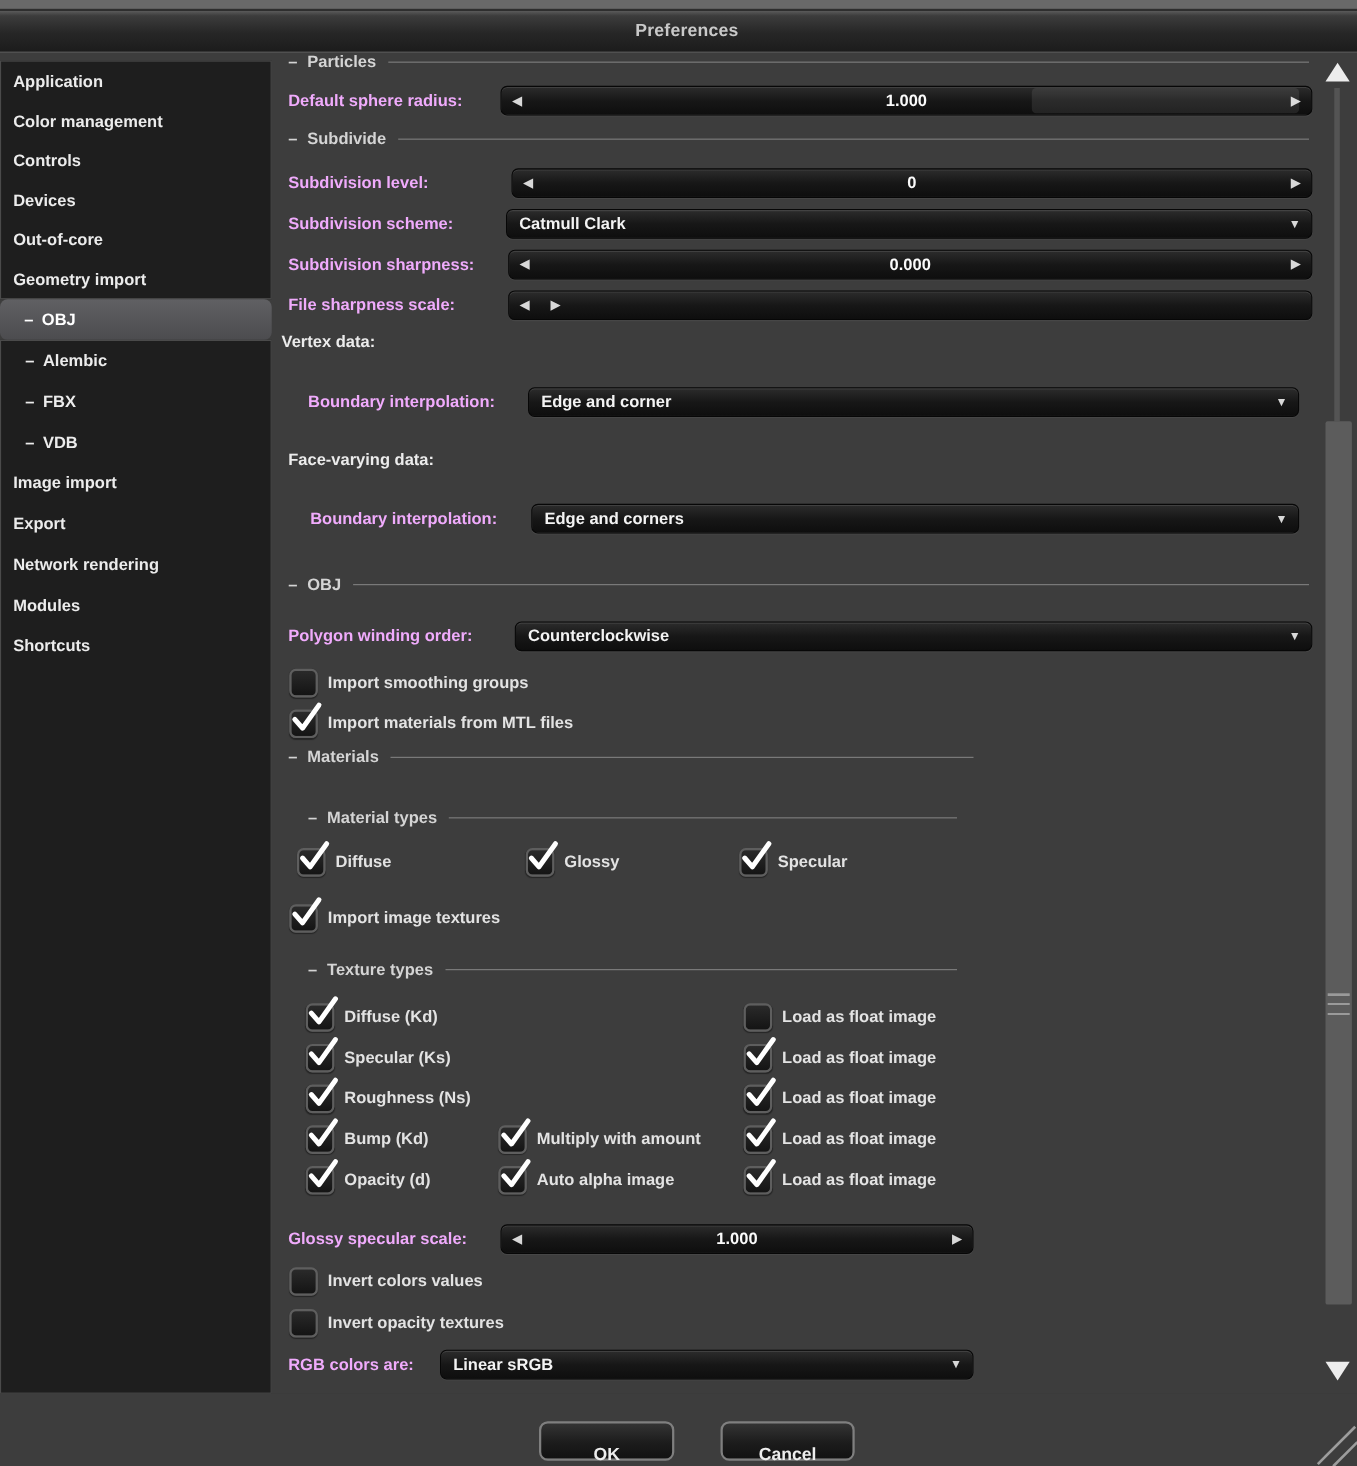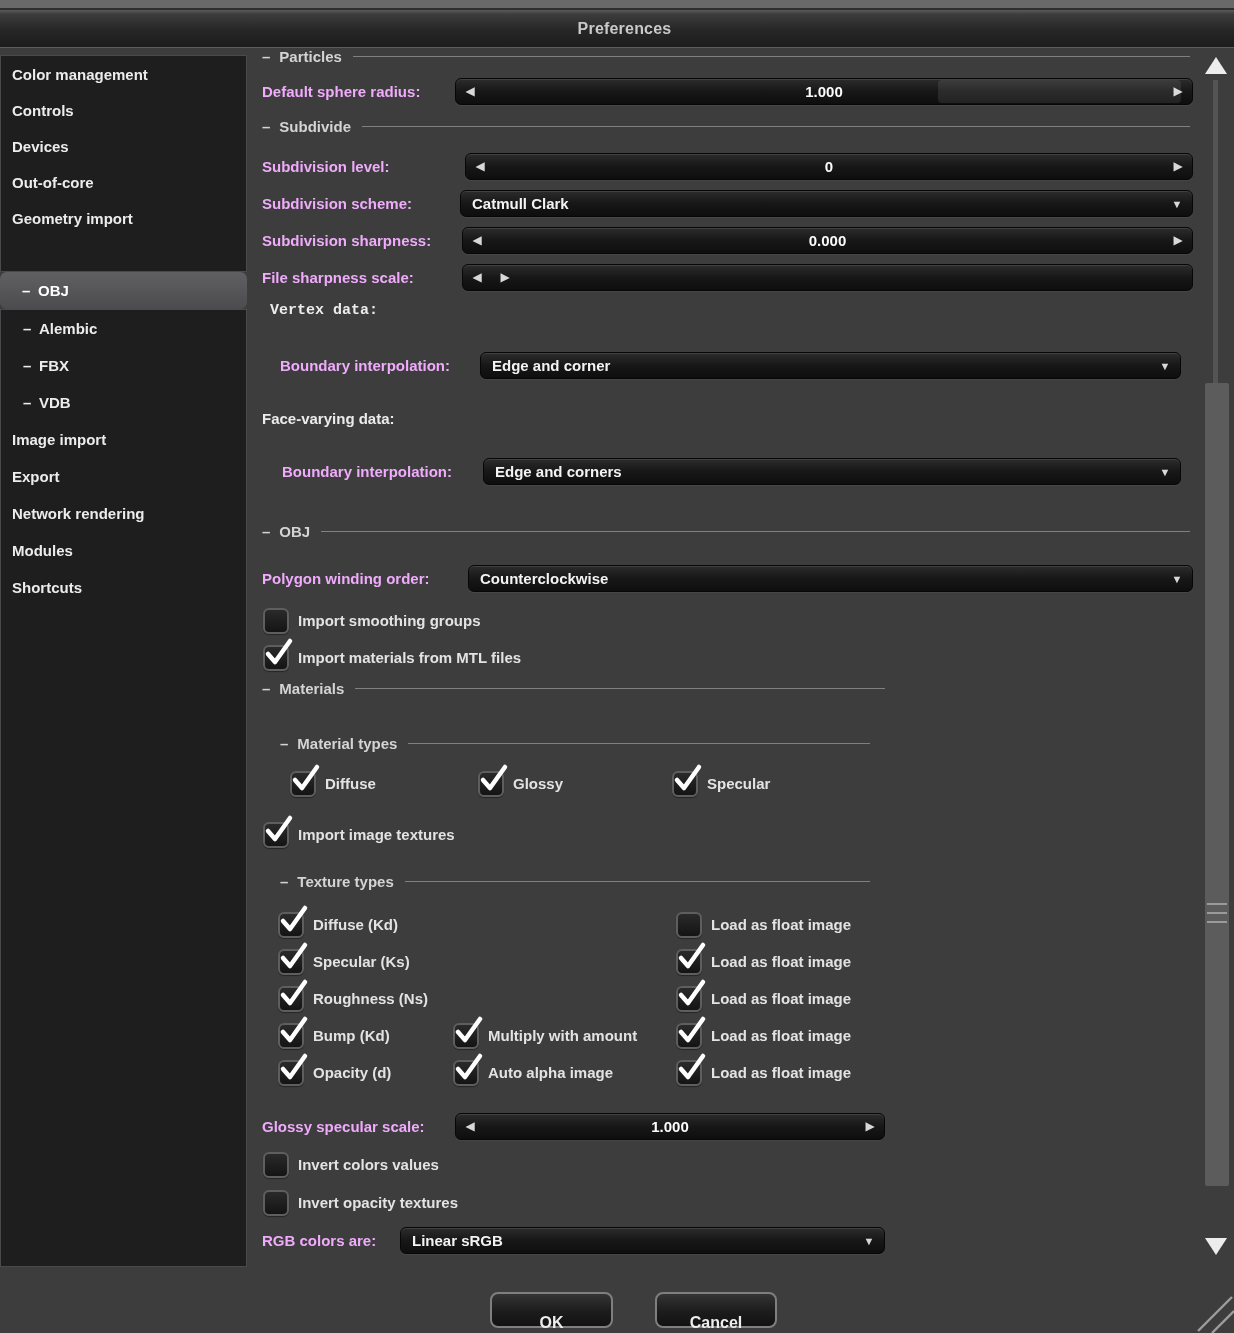--- a/index.html
+++ b/index.html
@@ -93,20 +93,23 @@
 
   <div class="titlebar">
     <span>Preferences</span>
   </div>
 
   <div class="dialog-body">
 
     <div class="sidebar">
       <div class="sb-box grp1">
         <div class="sb-item">
+            <span>Application</span>
+          </div>
+        <div class="sb-item">
             <span>Color management</span>
           </div>
         <div class="sb-item">
             <span>Controls</span>
           </div>
         <div class="sb-item">
             <span>Devices</span>
           </div>
         <div class="sb-item">
             <span>Out-of-core</span>
@@ -191,21 +194,21 @@
         <span class="val">0.000</span>
         <span class="arr">▶</span>
       </div>
 
       <div class="row-label" style="left:14px;top:216px;">File sharpness scale:</div>
       <div class="ctl" style="left:214px;top:216px;width:731px;">
         <span class="arr">◀</span>
         <span class="arr">▶</span>
       </div>
 
-      <div class="bold-heading" style="left:22px;top:251px;font-family:Liberation Mono, monospace;">Vertex data:</div>
+      <div class="bold-heading" style="left:8px;top:251px;">Vertex data:</div>
 
       <div class="row-label" style="left:32px;top:304px;">Boundary interpolation:</div>
       <div class="ctl" style="left:232px;top:304px;width:701px;">
         <span class="dd-val">Edge and corner</span>
         <span class="dd-arrow">▼</span>
       </div>
 
       <div class="bold-heading" style="left:14px;top:359px;">Face-varying data:</div>
 
       <div class="row-label" style="left:34px;top:410px;">Boundary interpolation:</div>
@@ -247,21 +250,21 @@
         <span>Materials</span>
         <span class="rule"></span>
       </div>
 
       <div class="sect" style="left:32px;top:677px;width:590px;">
         <span class="dash">–</span>
         <span>Material types</span>
         <span class="rule"></span>
       </div>
 
-      <div class="cb-row" style="left:42px;top:723px;">
+      <div class="cb-row" style="left:22px;top:723px;">
         <span class="cb checked">
           <svg viewBox="0 0 32 32">
               <path d="M6 16 L13 24 L28 3" fill="none" stroke="#ffffff" stroke-width="4.5" stroke-linecap="round" stroke-linejoin="round"></path>
             </svg>
         </span>
         <span class="cb-label">Diffuse</span>
       </div>
       <div class="cb-row" style="left:230px;top:723px;">
         <span class="cb checked">
           <svg viewBox="0 0 32 32">

